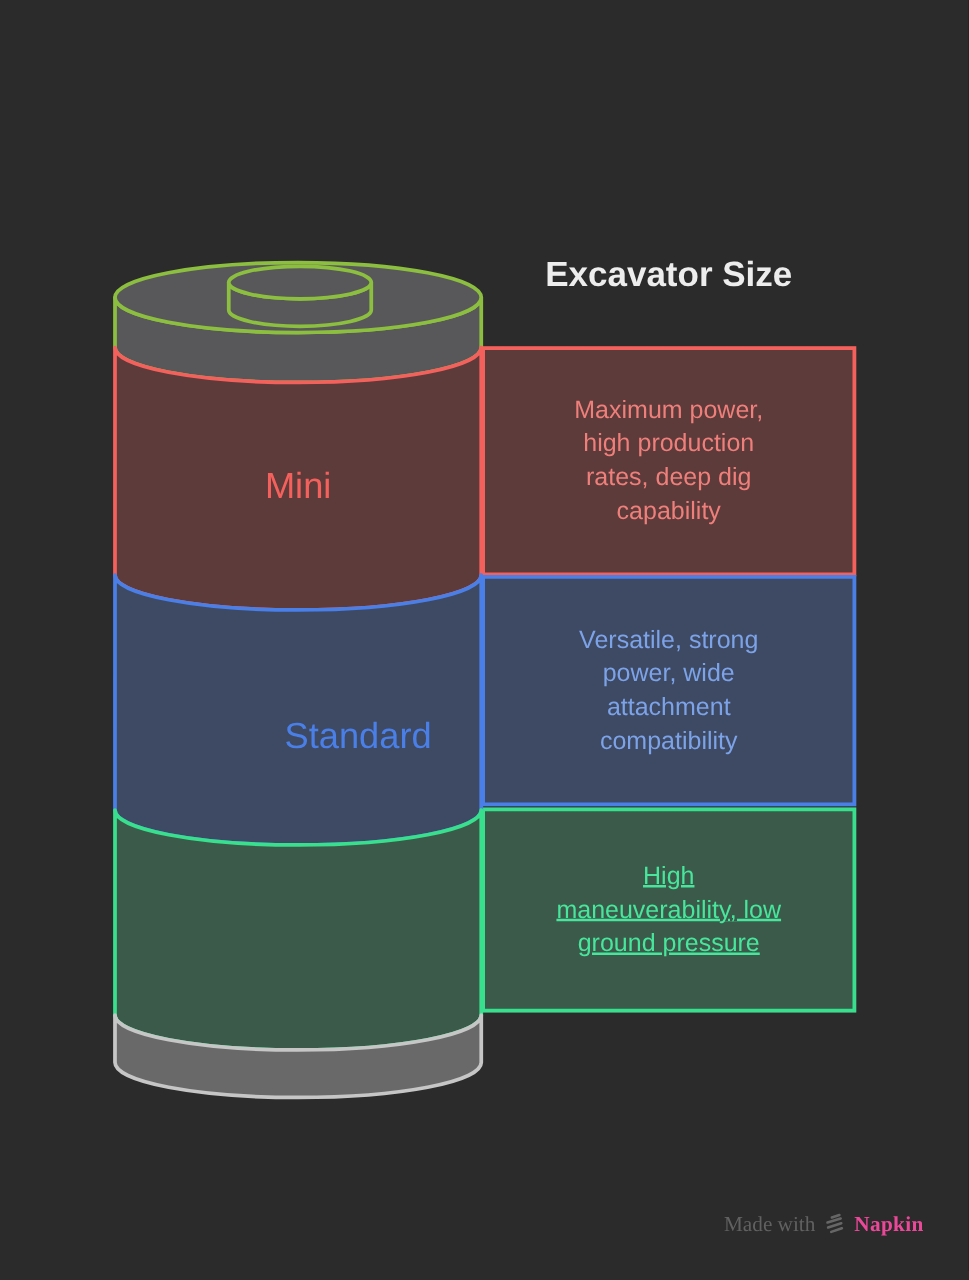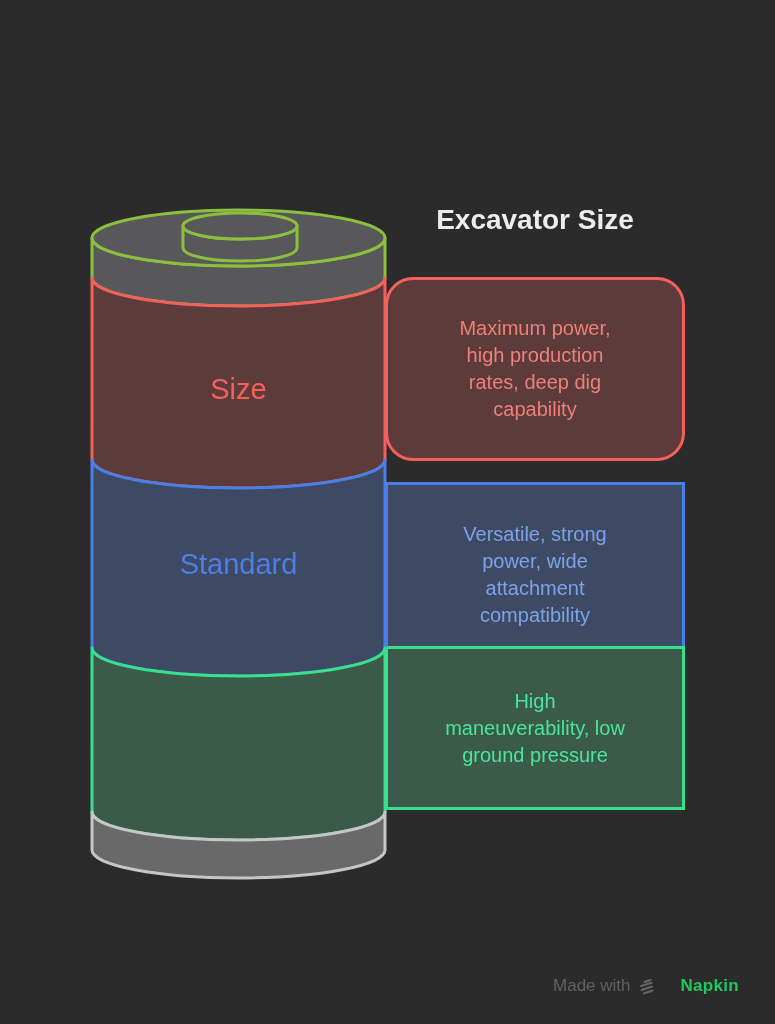--- a/index.html
+++ b/index.html
@@ -17,48 +17,48 @@
     font-size:28px;font-weight:700;color:#EDEDED;
   }
   
   .desc-box{
     position:absolute;left:385px;width:300px;box-sizing:border-box;
     border:3px solid;display:flex;align-items:center;justify-content:center;
     text-align:center;font-size:20px;line-height:27px;
   }
   .desc-box .desc-text{white-space:pre-line;}
   .desc-box.large{top:277px;height:184px;
-    border-color:var(--seg0-accent,#F4615C);background:var(--seg0-fill,#5D3B3A);color:var(--seg0-text,#EE7F7B);border-radius:28px;}
-  .desc-box.standard{top:482px;height:185px;
+    border-color:var(--seg0-accent,#F4615C);background:var(--seg0-fill,#5D3B3A);color:var(--seg0-text,#EE7F7B);}
+  .desc-box.standard{top:460px;height:185px;
     border-color:var(--seg1-accent,#4A7FE8);background:var(--seg1-fill,#3E4A63);color:var(--seg1-text,#7CA2E8);}
   .desc-box.mini{top:646px;height:164px;
-    border-color:var(--seg2-accent,#38DF8D);background:var(--seg2-fill,#3B5A49);color:var(--seg2-text,#47E69C);}
+    border-color:var(--seg2-accent,#38DF8D);background:var(--seg2-fill,#3B5A49);color:var(--seg2-text,#47E69C);text-decoration:underline;}
   
   .battery{position:absolute;top:0;left:0;}
   .battery path,.battery ellipse{stroke-width:3;stroke-linejoin:round;}
   .shape-cap{fill:var(--cap-fill,#58585A);stroke:var(--cap-accent,#8CBF3F);}
   .shape-seg0{fill:var(--seg0-fill,#5D3B3A);stroke:var(--seg0-accent,#F4615C);}
   .shape-seg1{fill:var(--seg1-fill,#3E4A63);stroke:var(--seg1-accent,#4A7FE8);}
   .shape-seg2{fill:var(--seg2-fill,#3B5A49);stroke:var(--seg2-accent,#38DF8D);}
   .shape-base{fill:var(--base-fill,#696969);stroke:var(--base-accent,#C6C6C6);}
   
   .seg-label{
     position:absolute;left:92px;width:293px;text-align:center;
     font-size:29px;font-weight:400;
   }
   .seg-label.large{top:373px;color:var(--seg0-accent,#F4615C);}
-  .seg-label.standard{top:548px;color:var(--seg1-accent,#4A7FE8);}
+  .seg-label.standard{top:573px;color:var(--seg1-accent,#4A7FE8);padding-left:48px;}
   .seg-label.mini{top:729px;color:var(--seg2-accent,#38DF8D);}
   
   .watermark{
     position:absolute;top:970px;right:36px;height:26px;
-    display:flex;align-items:flex-end;gap:7px;
-    font-size:17px;color:#616161;
+    display:flex;align-items:flex-start;gap:7px;
+    font-size:17px;color:#616161;font-family:Liberation Serif, serif;
   }
-  .watermark .brand{color:#22c55e;font-weight:700;letter-spacing:.3px;margin-left:19px;}
+  .watermark .brand{color:#ec4899;font-weight:700;letter-spacing:.3px;}
   .napkin-logo{display:block;}
 </style>
 </head>
 <body>
 
 <div class="canvas">
 
 
   <div class="col-header">Excavator Size</div>
 
@@ -91,21 +91,21 @@
     <path class="shape-seg2" d="M92,648 A146.5,28 0 0 0 385,648 L385,812 A146.5,28 0 0 1 92,812 Z"></path>
 
     <path class="shape-base" d="M92,812 A146.5,28 0 0 0 385,812 L385,850 A146.5,28 0 0 1 92,850 Z"></path>
 
     <ellipse class="shape-cap" cx="238.5" cy="238" rx="146.5" ry="28"></ellipse>
 
     <path class="shape-cap" d="M183,226 L183,248 A57,13 0 0 0 297,248 L297,226 A57,13 0 0 1 183,226 Z"></path>
     <ellipse class="shape-cap" cx="240" cy="226" rx="57" ry="13"></ellipse>
   </svg>
 
-  <div class="seg-label large">Size</div>
+  <div class="seg-label large">Mini</div>
   <div class="seg-label standard">Standard</div>
 
   <div class="watermark">
     <span>Made with</span>
     <svg class="napkin-logo" width="17" height="18" viewBox="0 0 17 18">
       <g stroke="#666666" stroke-width="2.1" stroke-linecap="round" fill="none">
         <line x1="6.5" y1="4" x2="12.5" y2="2"></line>
         <line x1="3" y1="8" x2="13.5" y2="4.8"></line>
         <line x1="3.5" y1="12" x2="14" y2="8.6"></line>
         <line x1="6" y1="15.5" x2="14.5" y2="12.6"></line>

